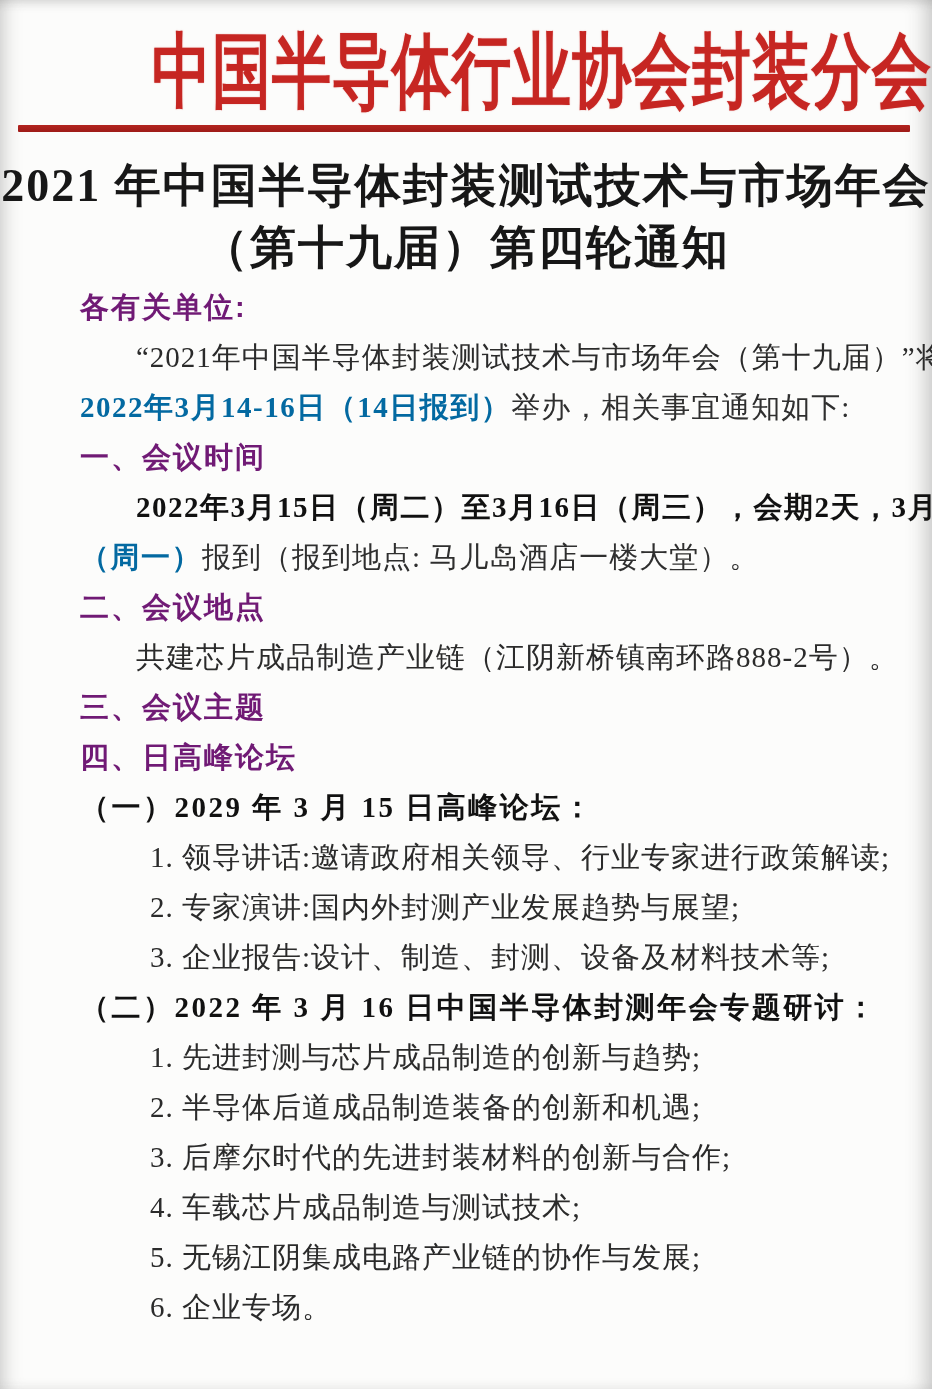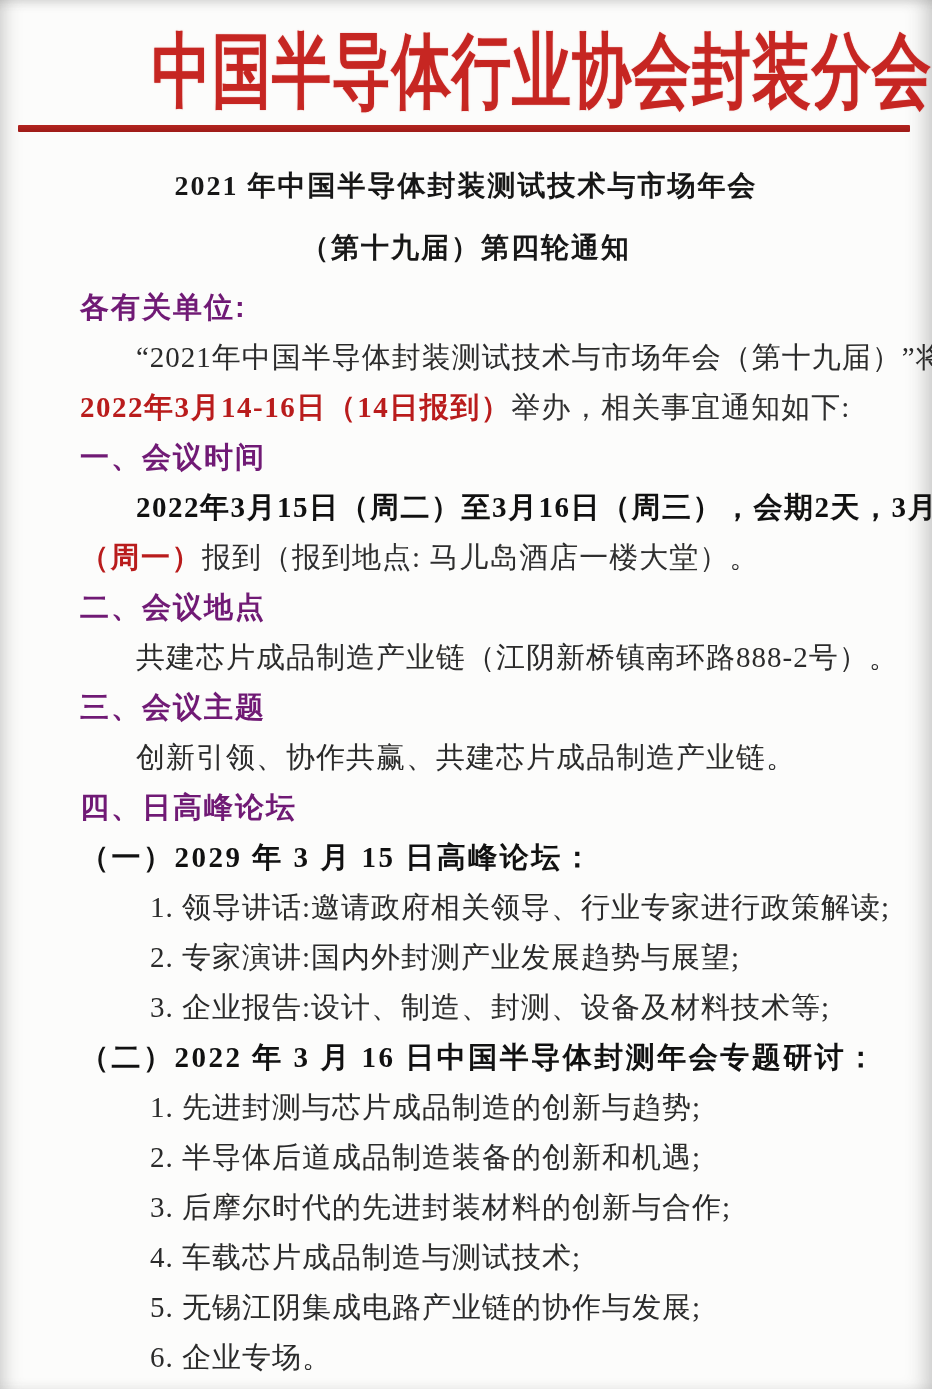--- a/index.html
+++ b/index.html
@@ -41,21 +41,21 @@
   .rule{
     margin:31px 22px 0 18px;
     height:7px;
     background:linear-gradient(to bottom,#b3241f,#9e1b18);
     border-radius:1px;
   }
   
   .title-line{
     text-align:center;
     font-weight:700;
-    font-size:28px;
+    font-size:46px;
     line-height:44px;
     color:#171717;
     letter-spacing:2px;
     font-family:"Liberation Serif", serif;
   }
   .title-1{margin-top:32px;}
   .title-2{margin-top:18px;}
   
   .body{
     margin-top:12px;
@@ -74,21 +74,21 @@
     font-weight:700;
     color:#701a75;
     letter-spacing:2px;
   }
   .sub-h{
     font-family:"Liberation Serif", serif;
     font-weight:700;
     color:#111;
     letter-spacing:2.5px;
   }
-  .bold-part{font-weight:700;color:#b91c1c;letter-spacing:1.5px;}
+  .bold-part{font-weight:700;color:#0369a1;letter-spacing:1.5px;}
   .reg{font-weight:400;color:#2f2f2f;}
   .b-line{font-weight:700;color:#111;letter-spacing:1.5px;}
 </style>
 </head>
 <body>
 
 <div class="page">
 
   <div class="letterhead">
     <span class="org-name">中国半导体行业协会封装分会</span>
@@ -110,21 +110,20 @@
     <div class="doc-line h-line">一、会议时间</div>
     <div class="doc-line indent b-line">2022年3月15日（周二）至3月16日（周三），会期2天，3月14日</div>
     <div class="doc-line">
       <span class="bold-part">（周一）</span><span class="reg">报到（报到地点: 马儿岛酒店一楼大堂）。</span>
     </div>
 
     <div class="doc-line h-line">二、会议地点</div>
     <div class="doc-line indent">共建芯片成品制造产业链（江阴新桥镇南环路888-2号）。</div>
 
     <div class="doc-line h-line">三、会议主题</div>
-    <div class="doc-line indent">创新引领、协作共赢、共建芯片成品制造产业链。</div>
 
     <div class="doc-line h-line">四、日高峰论坛</div>
 
     <div class="doc-line sub-h">（一）2029 年 3 月 15 日高峰论坛：</div>
     <div class="doc-line list">1. 领导讲话:邀请政府相关领导、行业专家进行政策解读;</div>
     <div class="doc-line list">2. 专家演讲:国内外封测产业发展趋势与展望;</div>
     <div class="doc-line list">3. 企业报告:设计、制造、封测、设备及材料技术等;</div>
 
     <div class="doc-line sub-h">（二）2022 年 3 月 16 日中国半导体封测年会专题研讨：</div>
     <div class="doc-line list">1. 先进封测与芯片成品制造的创新与趋势;</div>

